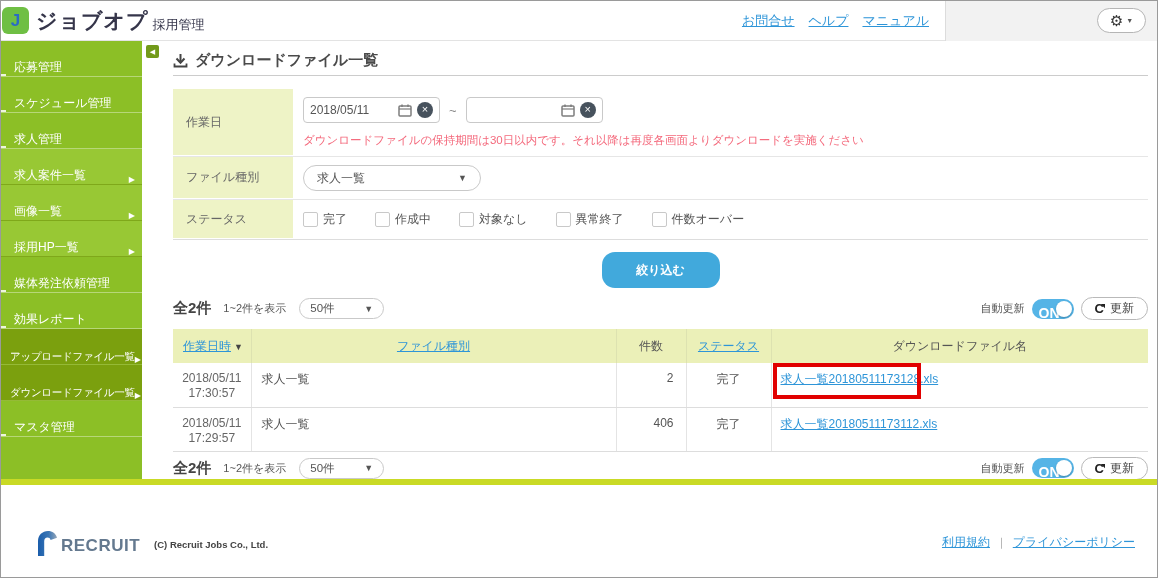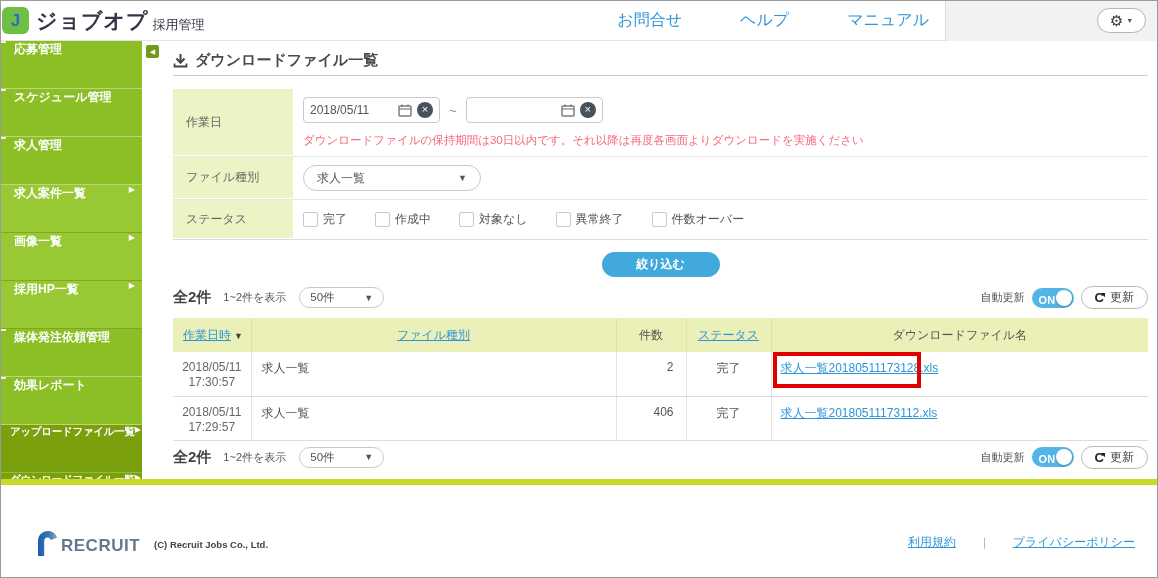--- a/index.html
+++ b/index.html
@@ -11,31 +11,31 @@
   }
   
   .app-header { position:absolute; top:0; left:0; right:0; height:40px; background:#fff;
     border-bottom:1px solid #e3e3e3; display:flex; align-items:center; }
   .logo-area { display:flex; align-items:center; padding-left:1px; cursor:pointer; }
   .logo-icon { width:27px; height:27px; background:#6fbf44; border-radius:6px; color:#2a6bc4;
     font-weight:bold; font-size:17px; display:flex; align-items:center; justify-content:center; margin-right:7px; }
   .logo-title { font-size:21px; font-weight:bold; color:#35354a; letter-spacing:1px; }
   .logo-subtitle { font-size:13px; font-weight:normal; color:#35354a; margin-left:4px; margin-top:8px; }
   .header-links { margin-left:auto; display:flex; gap:14px; padding-right:16px; }
-  .header-links a { color:#2e95d8; font-size:16px; cursor:pointer;margin-left:44px; }
+  .header-links a { color:#2e95d8; font-size:13px; text-decoration:underline; cursor:pointer; }
   .header-gray { width:212px; height:40px; background:#f2f2f2; border-left:1px solid #dcdcdc;
     display:flex; align-items:center; justify-content:flex-end; padding-right:11px; }
   .gear-btn { width:49px; height:25px; border:1px solid #b5b5b5; border-radius:13px; background:#fff;
     display:flex; align-items:center; justify-content:center; gap:3px; cursor:pointer; }
   .gear-glyph { font-size:15px; color:#333; line-height:1; }
   .gear-caret { font-size:7px; color:#555; }
   
   .sidebar { position:absolute; top:40px; left:0; width:141px; height:438px; background:#8cbf26; }
-  .nav-item { position:relative; height:48px; display:flex; align-items:flex-start;
-    padding:0 7px 0 13px; color:#fff; font-size:12px; font-weight:bold;
+  .nav-item { position:relative; height:36px; display:flex; align-items:flex-end;
+    padding:0 7px 0 13px; color:#fff; font-size:12px; font-weight:normal;
     border-bottom:1px solid rgba(255,255,255,.38); cursor:pointer; white-space:nowrap; }
   .nav-item.plain::before { content:""; position:absolute; left:0; width:5px; height:2px; background:rgba(255,255,255,.85); }
   .nav-item.group { background:#98c834; border-bottom:1px solid #7fa81a; }
   .nav-item.sub { background:#7ba00e; border-bottom:1px solid #95ba37; font-size:10.5px; padding-left:9px; letter-spacing:-.3px; }
   .nav-arrow { margin-left:auto; font-size:8px; color:#fff; }
   .collapse-btn { position:absolute; top:44px; left:145px; width:13px; height:13px; background:#729a1a;
     color:#fff; font-size:7px; display:flex; align-items:center; justify-content:center; border-radius:2px; cursor:pointer; }
   
   .main { position:absolute; left:172px; top:40px; width:975px; }
   .page-title-row { display:flex; align-items:center; gap:7px; height:26px; margin-top:9px;
@@ -57,33 +57,33 @@
   .tilde { color:#888; font-size:13px; }
   .note { margin-top:10px; font-size:11.5px; color:#f4697c; }
   .select-pill { width:178px; height:26px; border:1px solid #c9c9c9; border-radius:14px; background:#fff;
     display:flex; align-items:center; justify-content:space-between; padding:0 13px; font-size:12px; color:#555; cursor:pointer; }
   .caret { font-size:9px; color:#555; }
   .checks { display:flex; align-items:center; gap:28px; padding:3px 0; }
   .check { display:flex; align-items:center; gap:5px; }
   .checkbox { width:15px; height:15px; border:1px solid #c9c9c9; border-radius:2px; background:#fff; cursor:pointer; flex:none; }
   .check-label { font-size:12px; color:#555; }
   .filter-btn-row { display:flex; justify-content:center; margin:12px 0 9px; }
-  .filter-btn { width:118px; height:25px; border:none; border-radius:13px; background:#41a9dc;
+  .filter-btn { width:118px; height:36px; border:none; border-radius:13px; background:#41a9dc;
     color:#fff; font-size:12px; font-weight:bold; cursor:pointer; }
   .controls { display:flex; align-items:center; margin-top:9px; height:23px; }
   .controls.bottom { margin-top:5px; }
   .total { font-size:15px; font-weight:bold; color:#444; }
   .range { font-size:11px; color:#555; margin-left:12px; }
   .pp-pill { width:85px; height:21px; border:1px solid #c9c9c9; border-radius:11px; background:#fff;
     display:flex; align-items:center; justify-content:space-between; padding:0 10px;
     font-size:11.5px; color:#555; margin-left:13px; cursor:pointer; }
   .controls-right { margin-left:auto; display:flex; align-items:center; gap:7px; }
   .auto-label { font-size:11px; color:#555; }
   .toggle { position:relative; width:42px; height:20px; border-radius:10px; background:#55b4e6; cursor:pointer; }
-  .toggle-on { position:absolute; left:7px; top:6px; font-size:11px; font-weight:bold; color:#fff; }
+  .toggle-on { position:absolute; left:7px; top:6px; font-size:14px; font-weight:bold; color:#fff; }
   .knob { position:absolute; right:2px; top:2px; width:16px; height:16px; border-radius:50%;
     background:#fff; box-shadow:0 1px 2px rgba(0,0,0,.25); }
   .refresh-btn { height:23px; border:1px solid #b9b9b9; border-radius:12px; background:#fff;
     display:flex; align-items:center; gap:6px; padding:0 13px; cursor:pointer; }
   .refresh-icon { position:relative; font-weight:bold; font-size:13px; color:#222; line-height:1; }
   .refresh-icon::after { content:""; position:absolute; right:-4px; top:-1px;
     border:3px solid transparent; border-left-color:#222; transform:rotate(-45deg); }
   .refresh-label { font-size:12px; color:#444; }
   
   .data-table { width:100%; border-collapse:collapse; margin-top:9px; table-layout:fixed; }
@@ -103,21 +103,21 @@
   .file-link { color:#2e95d8; text-decoration:underline; cursor:pointer; }
   .red-box { position:absolute; left:1px; top:0; width:148px; height:36px;
     border:4px solid #e10000; pointer-events:none; }
   
   .green-bar { position:absolute; left:0; top:478px; width:100%; height:6px; background:#c9da26; }
   .app-footer { position:absolute; left:0; top:484px; width:100%; height:93px; background:#fff; }
   .footer-inner { display:flex; align-items:center; height:100%; padding:22px 22px 0 36px; }
   .r-logo { display:flex; align-items:flex-end; gap:4px; cursor:pointer; }
   .r-text { font-size:17px; font-weight:bold; color:#64798f; letter-spacing:.5px; }
   .copyright { font-size:9.5px; font-weight:bold; color:#444; margin-left:14px; margin-top:4px; }
-  .footer-links { margin-left:auto; display:flex; align-items:center; gap:23px; font-size:12px; }
+  .footer-links { margin-left:auto; display:flex; align-items:center; gap:6px; font-size:12px; }
   .footer-links a { color:#2e95d8; text-decoration:underline; cursor:pointer; }
   .flink-sep { color:#999; font-size:11px; }
 </style>
 </head>
 <body>
 
 <div class="page">
 
   <header class="app-header">
     <div class="logo-area">

